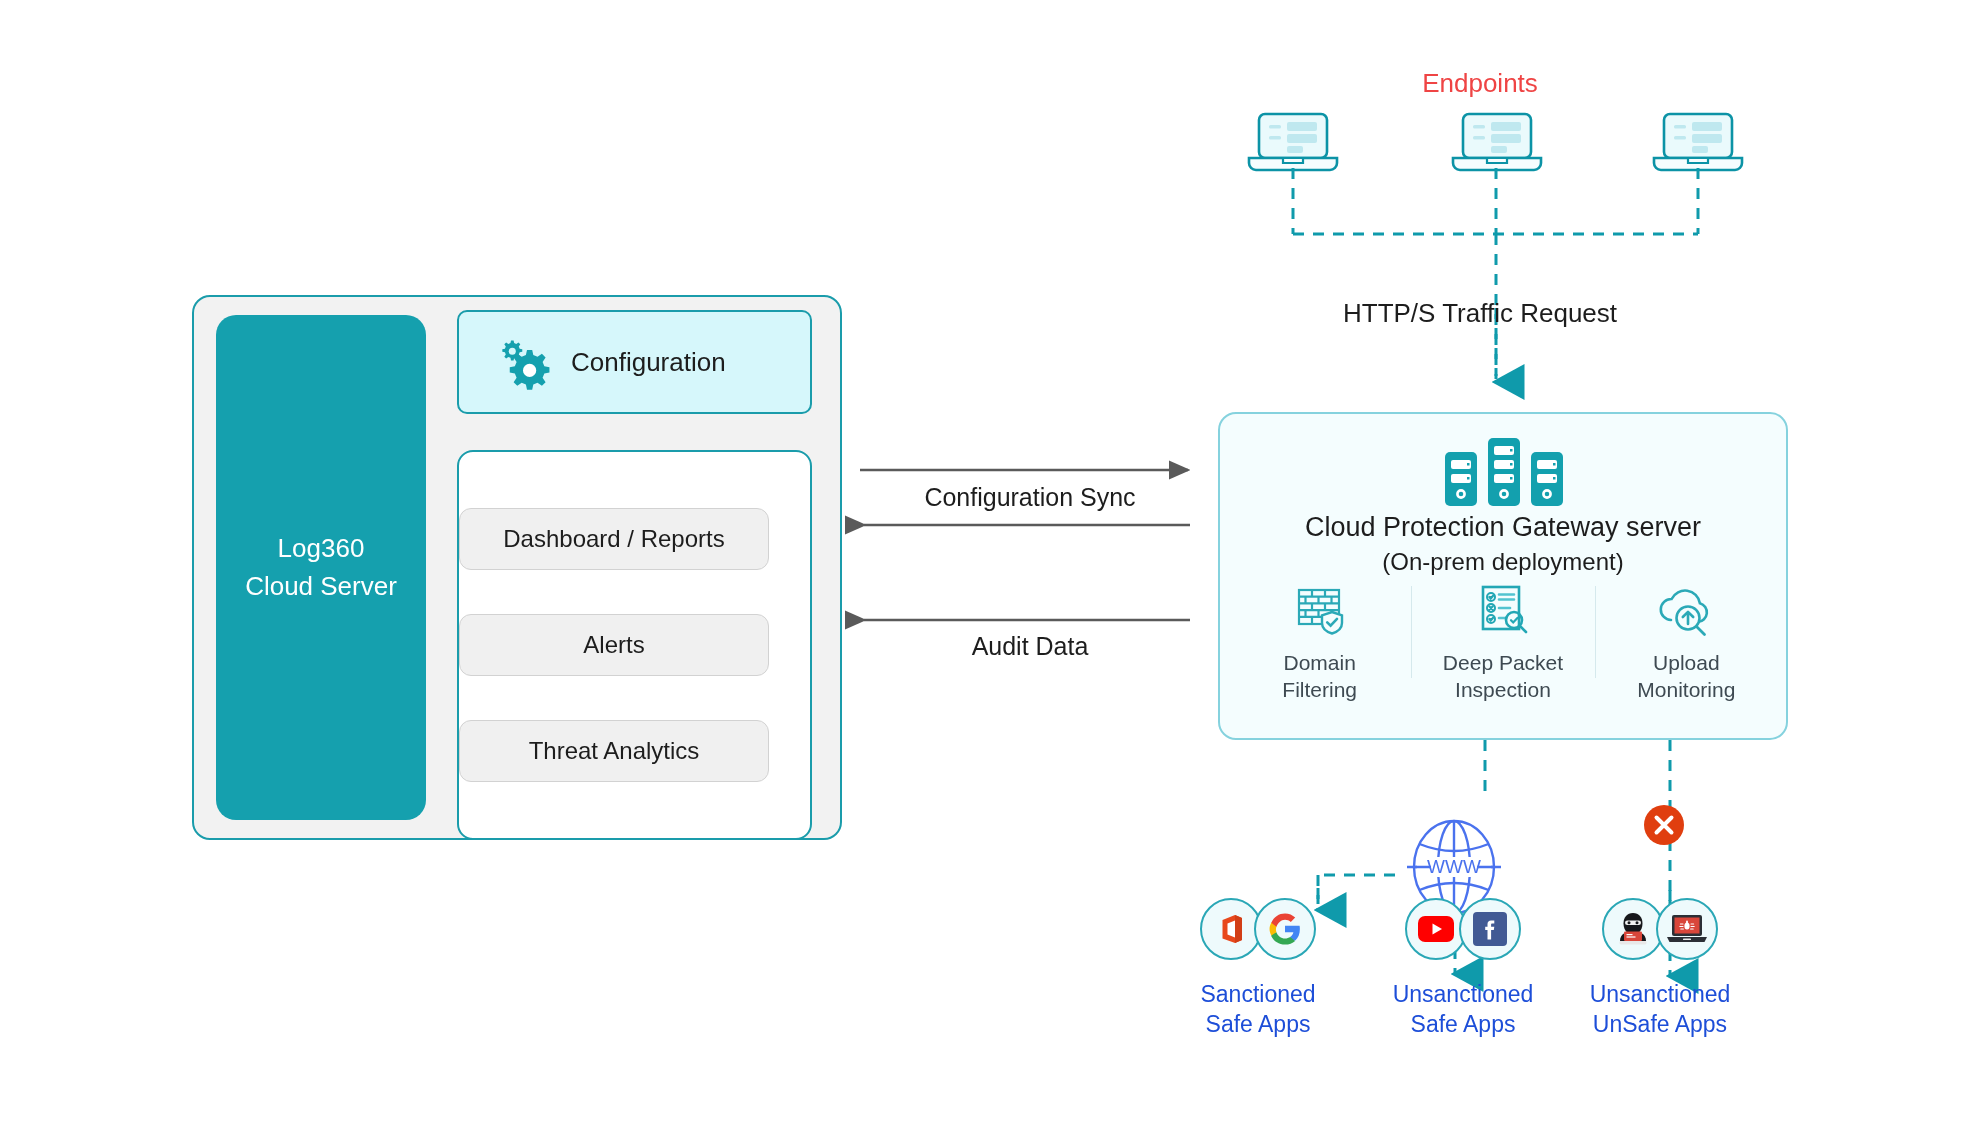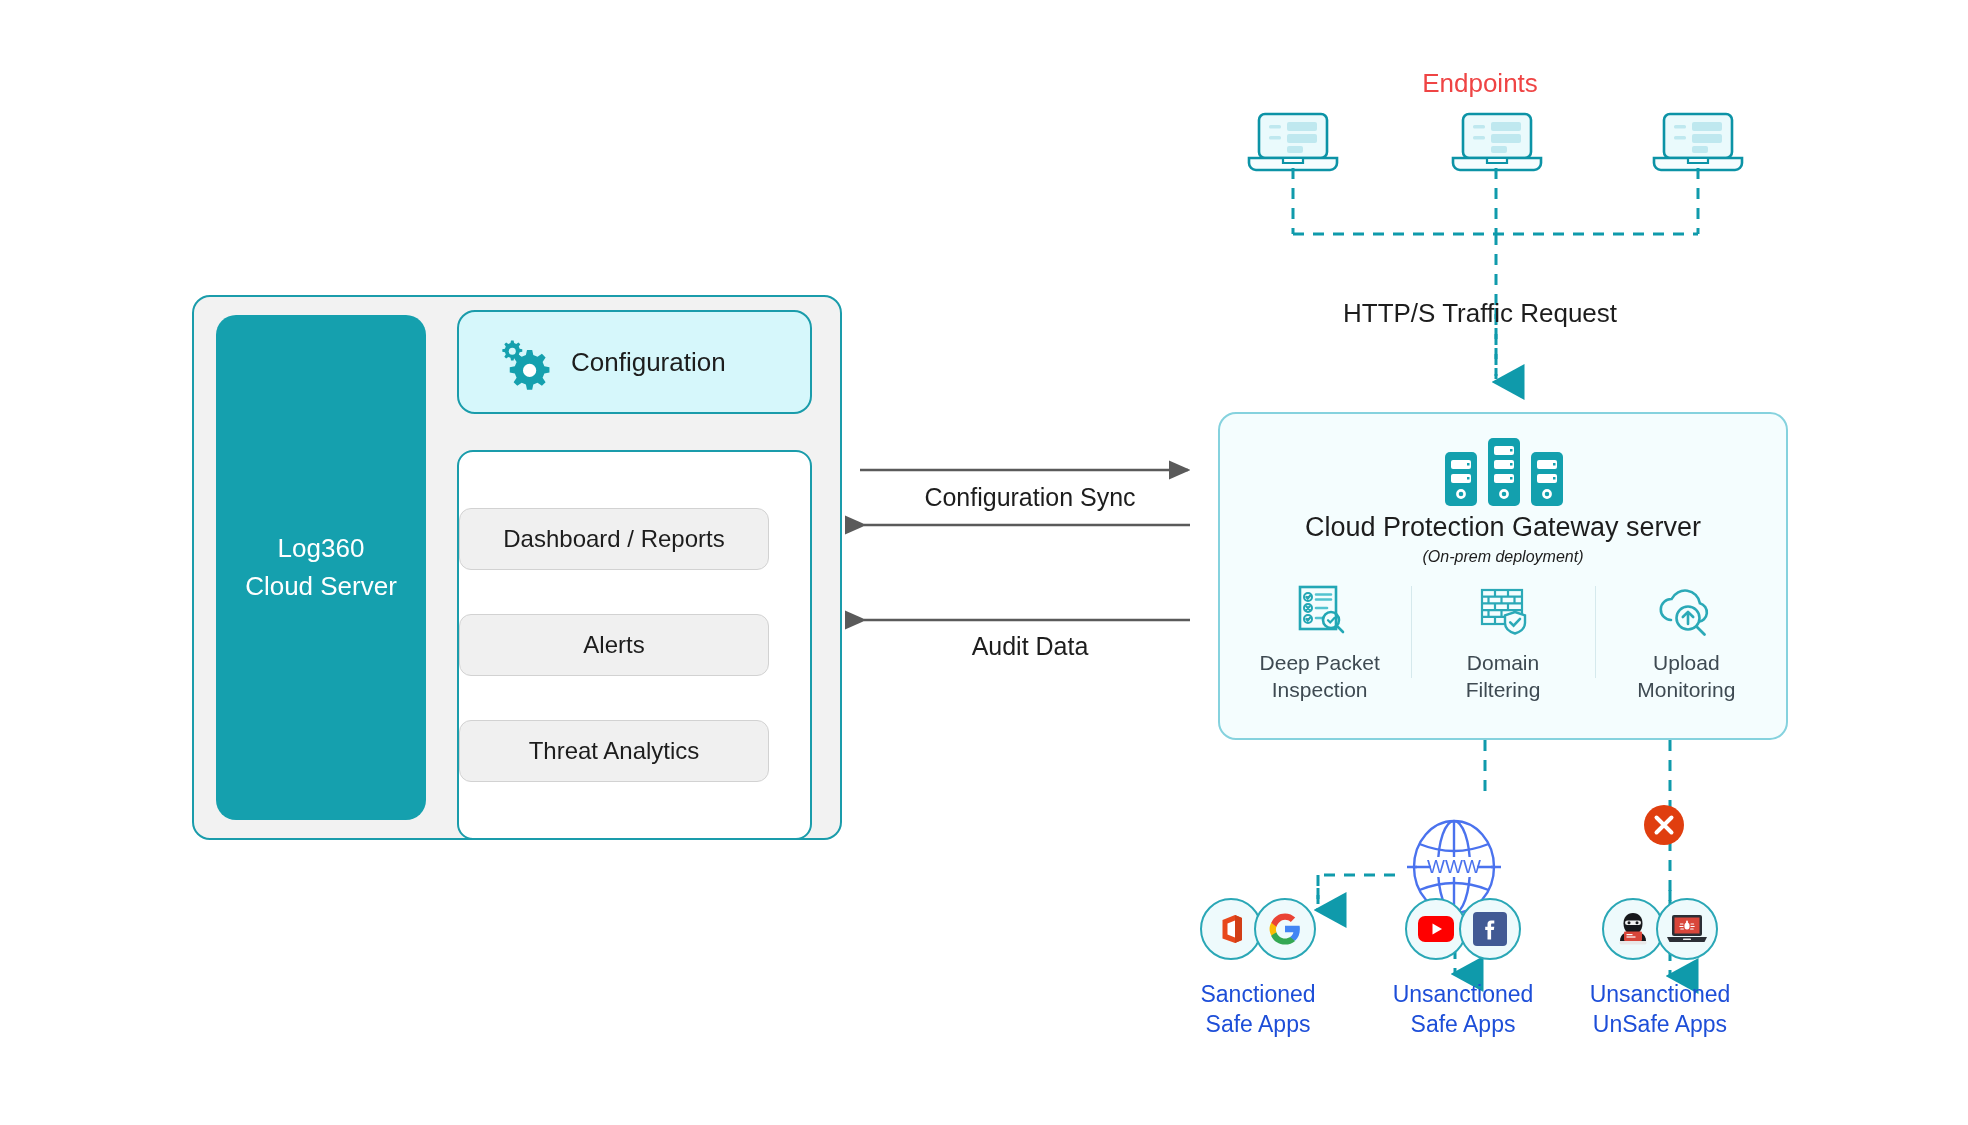--- a/index.html
+++ b/index.html
@@ -17,21 +17,21 @@
     box-sizing:border-box;
   }
   #log360-box{
     left:216px;top:315px;width:210px;height:505px;
     background:#15a0ae;border-radius:20px;
     display:flex;flex-direction:column;align-items:center;justify-content:center;
     color:#ffffff;font-size:26px;line-height:1.45;text-align:center;
   }
   #config-box{
     left:457px;top:310px;width:355px;height:104px;
-    background:#d6f7fb;border:2.5px solid #1a9cab;border-radius:18px;
+    background:#d6f7fb;border:2.5px solid #1a9cab;border-radius:10px;
     box-sizing:border-box;display:flex;align-items:center;gap:18px;padding-left:38px;
   }
   #config-label{font-size:26px;color:#1d1d1d;}
   #modules-box{
     left:457px;top:450px;width:355px;height:390px;
     background:#ffffff;border:2.5px solid #1a9cab;border-radius:16px;
     box-sizing:border-box;display:flex;flex-direction:column;
     justify-content:space-evenly;align-items:flex-start;padding:12px 0;
   }
   .module-chip{
@@ -67,21 +67,21 @@
     left:1218px;top:412px;width:570px;height:328px;
     background:#f4fdfe;border:2.5px solid #85d2de;border-radius:18px;
     box-sizing:border-box;
   }
   #gateway-title{
     left:1218px;top:512px;width:570px;text-align:center;
     font-size:27px;color:#1d1d1d;
   }
   #gateway-sub{
     left:1218px;top:548px;width:570px;text-align:center;
-    font-size:16px;color:#1d1d1d;font-style:italic;
+    font-size:24px;color:#1d1d1d;
   }
   #features-row{
     left:1228px;top:582px;width:550px;height:140px;
     display:flex;align-items:flex-start;
   }
   .feature{
     flex:1;display:flex;flex-direction:column;align-items:center;gap:10px;
     position:relative;
   }
   .feature + .feature::before{
@@ -263,68 +263,68 @@
 </div>
 
 <div class="abs" id="gateway-title">Cloud Protection Gateway server</div>
 <div class="abs" id="gateway-sub">(On-prem deployment)</div>
 
 <div class="abs" id="features-row">
 
   <div class="feature">
     <span>
       <svg width="58" height="58" viewBox="0 0 58 58">
-        <rect x="9" y="5" width="36" height="42" fill="none" stroke="#23a7b5" stroke-width="2.6"></rect>
-        <g fill="none" stroke="#23a7b5" stroke-width="2">
-          <circle cx="17" cy="15" r="4"></circle>
-            <circle cx="17" cy="26" r="4"></circle>
-            <circle cx="17" cy="37" r="4"></circle>
-        </g>
-        <g stroke="#23a7b5" stroke-width="2.2" stroke-linecap="round">
-          <path d="M15.3 15 l1.4 1.5 l2.6-3"></path>
-          <path d="M15.2 24.3 l3.6 3.6 M18.8 24.3 l-3.6 3.6"></path>
-          <path d="M15.3 37 l1.4 1.5 l2.6-3"></path>
-        </g>
-        <g stroke="#52c3d0" stroke-width="2.6" stroke-linecap="round">
-          <path d="M25 12.5 h15 M25 17.5 h15"></path>
-          <path d="M25 26 h11"></path>
-          <path d="M25 36 h6"></path>
-        </g>
-        <g fill="none" stroke="#23a7b5" stroke-width="2.6">
-          <circle cx="40" cy="38" r="8"></circle>
-          <path d="M46 44 l6 6" stroke-linecap="round"></path>
-        </g>
-        <path d="M37 38.2 l2.2 2.3 l4.2-4.6" fill="none" stroke="#23a7b5" stroke-width="2.2" stroke-linecap="round"></path>
-      </svg>
-    </span>
-    <div class="feature-label">
-      <span>Deep Packet</span><br>
-      <span>Inspection</span>
-    </div>
-  </div>
-
-  <div class="feature">
-    <span>
-      <svg width="58" height="58" viewBox="0 0 58 58">
         <g stroke="#2ba9b7" stroke-width="2.2" fill="none">
           <rect x="8" y="8" width="40" height="34"></rect>
           <path d="M8 14.7 h40 M8 21.4 h40 M8 28.1 h40 M8 34.8 h40"></path>
           <path d="M21 8 v6.7 M34 8 v6.7"></path>
           <path d="M14.5 14.7 v6.7 M27.5 14.7 v6.7 M40.5 14.7 v6.7"></path>
           <path d="M21 21.4 v6.7 M34 21.4 v6.7"></path>
           <path d="M14.5 28.1 v6.7 M27.5 28.1 v6.7 M40.5 28.1 v6.7"></path>
           <path d="M21 34.8 v7.2 M34 34.8 v7.2"></path>
         </g>
         <path d="M41 30 l10 3.4 v7.5 c0 5.4 -4.6 8.8 -10 10.6 c-5.4 -1.8 -10 -5.2 -10 -10.6 v-7.5 z" fill="#f4fdfe" stroke="#2ba9b7" stroke-width="2.4"></path>
         <path d="M36.2 40.3 l3.4 3.4 l6.4 -6.8" fill="none" stroke="#2ba9b7" stroke-width="2.6" stroke-linecap="round"></path>
       </svg>
     </span>
     <div class="feature-label">
       <span>Domain</span><br>
       <span>Filtering</span>
+    </div>
+  </div>
+
+  <div class="feature">
+    <span>
+      <svg width="58" height="58" viewBox="0 0 58 58">
+        <rect x="9" y="5" width="36" height="42" fill="none" stroke="#23a7b5" stroke-width="2.6"></rect>
+        <g fill="none" stroke="#23a7b5" stroke-width="2">
+          <circle cx="17" cy="15" r="4"></circle>
+            <circle cx="17" cy="26" r="4"></circle>
+            <circle cx="17" cy="37" r="4"></circle>
+        </g>
+        <g stroke="#23a7b5" stroke-width="2.2" stroke-linecap="round">
+          <path d="M15.3 15 l1.4 1.5 l2.6-3"></path>
+          <path d="M15.2 24.3 l3.6 3.6 M18.8 24.3 l-3.6 3.6"></path>
+          <path d="M15.3 37 l1.4 1.5 l2.6-3"></path>
+        </g>
+        <g stroke="#52c3d0" stroke-width="2.6" stroke-linecap="round">
+          <path d="M25 12.5 h15 M25 17.5 h15"></path>
+          <path d="M25 26 h11"></path>
+          <path d="M25 36 h6"></path>
+        </g>
+        <g fill="none" stroke="#23a7b5" stroke-width="2.6">
+          <circle cx="40" cy="38" r="8"></circle>
+          <path d="M46 44 l6 6" stroke-linecap="round"></path>
+        </g>
+        <path d="M37 38.2 l2.2 2.3 l4.2-4.6" fill="none" stroke="#23a7b5" stroke-width="2.2" stroke-linecap="round"></path>
+      </svg>
+    </span>
+    <div class="feature-label">
+      <span>Deep Packet</span><br>
+      <span>Inspection</span>
     </div>
   </div>
 
   <div class="feature">
     <span>
       <svg width="62" height="58" viewBox="0 0 62 58">
         <path d="M16 38 a10.5 10.5 0 0 1 0.6 -21 a15 15 0 0 1 28.3 4.2 a9.6 9.6 0 0 1 -1.9 18.8" fill="none" stroke="#2ba9b7" stroke-width="2.6" stroke-linecap="round"></path>
         <circle cx="33" cy="36" r="11.5" fill="#f4fdfe" stroke="#2ba9b7" stroke-width="2.6"></circle>
         <path d="M41.5 44.5 l8 8" stroke="#2ba9b7" stroke-width="2.8" stroke-linecap="round" fill="none"></path>
         <path d="M33 42 v-12 M27.8 35 l5.2 -5.2 l5.2 5.2" fill="none" stroke="#2ba9b7" stroke-width="2.6" stroke-linecap="round" stroke-linejoin="round"></path>

